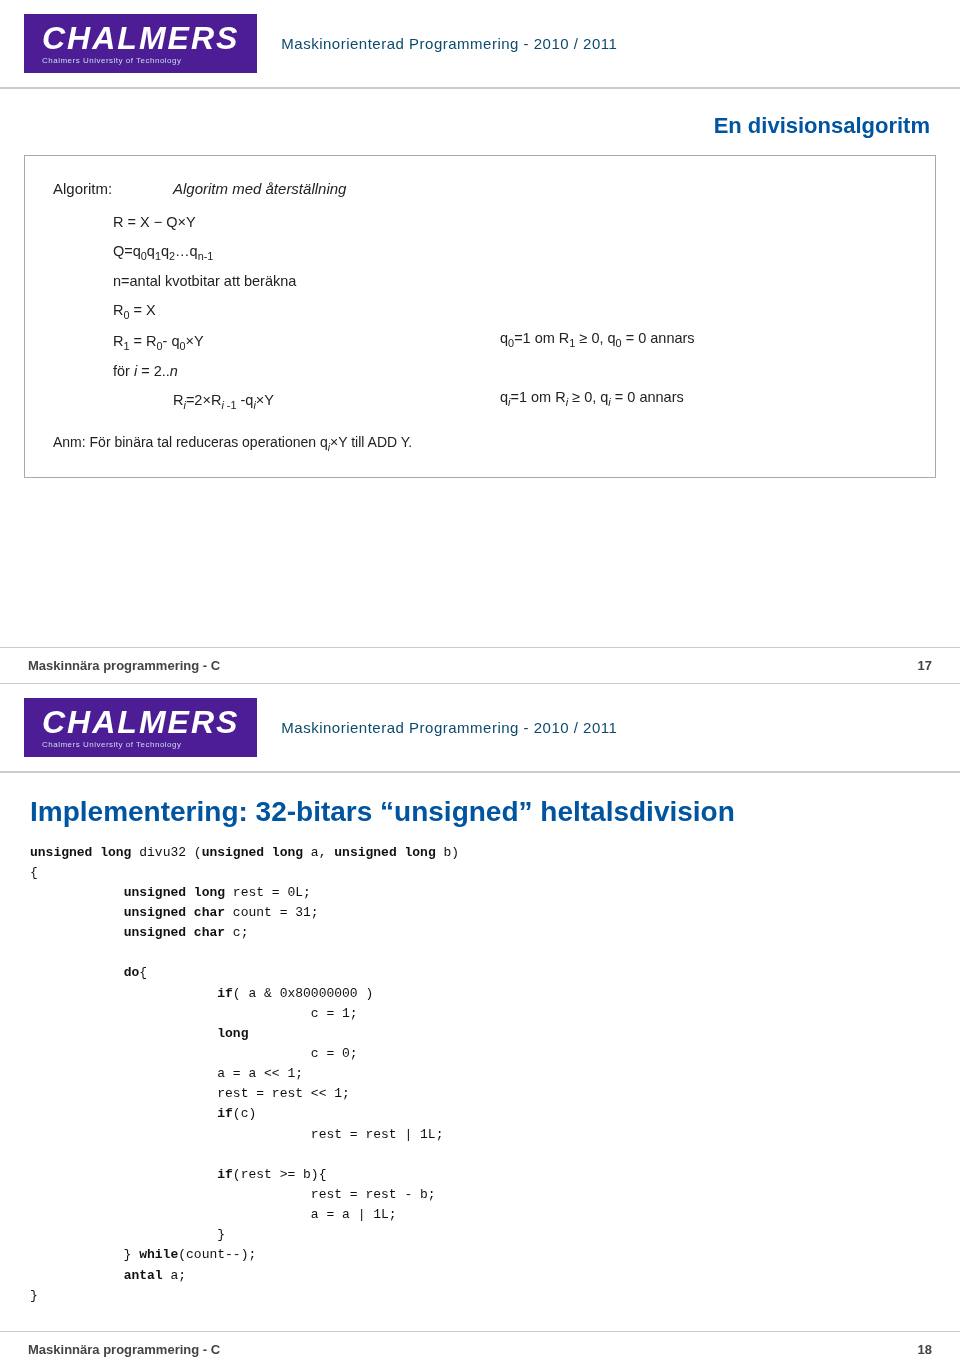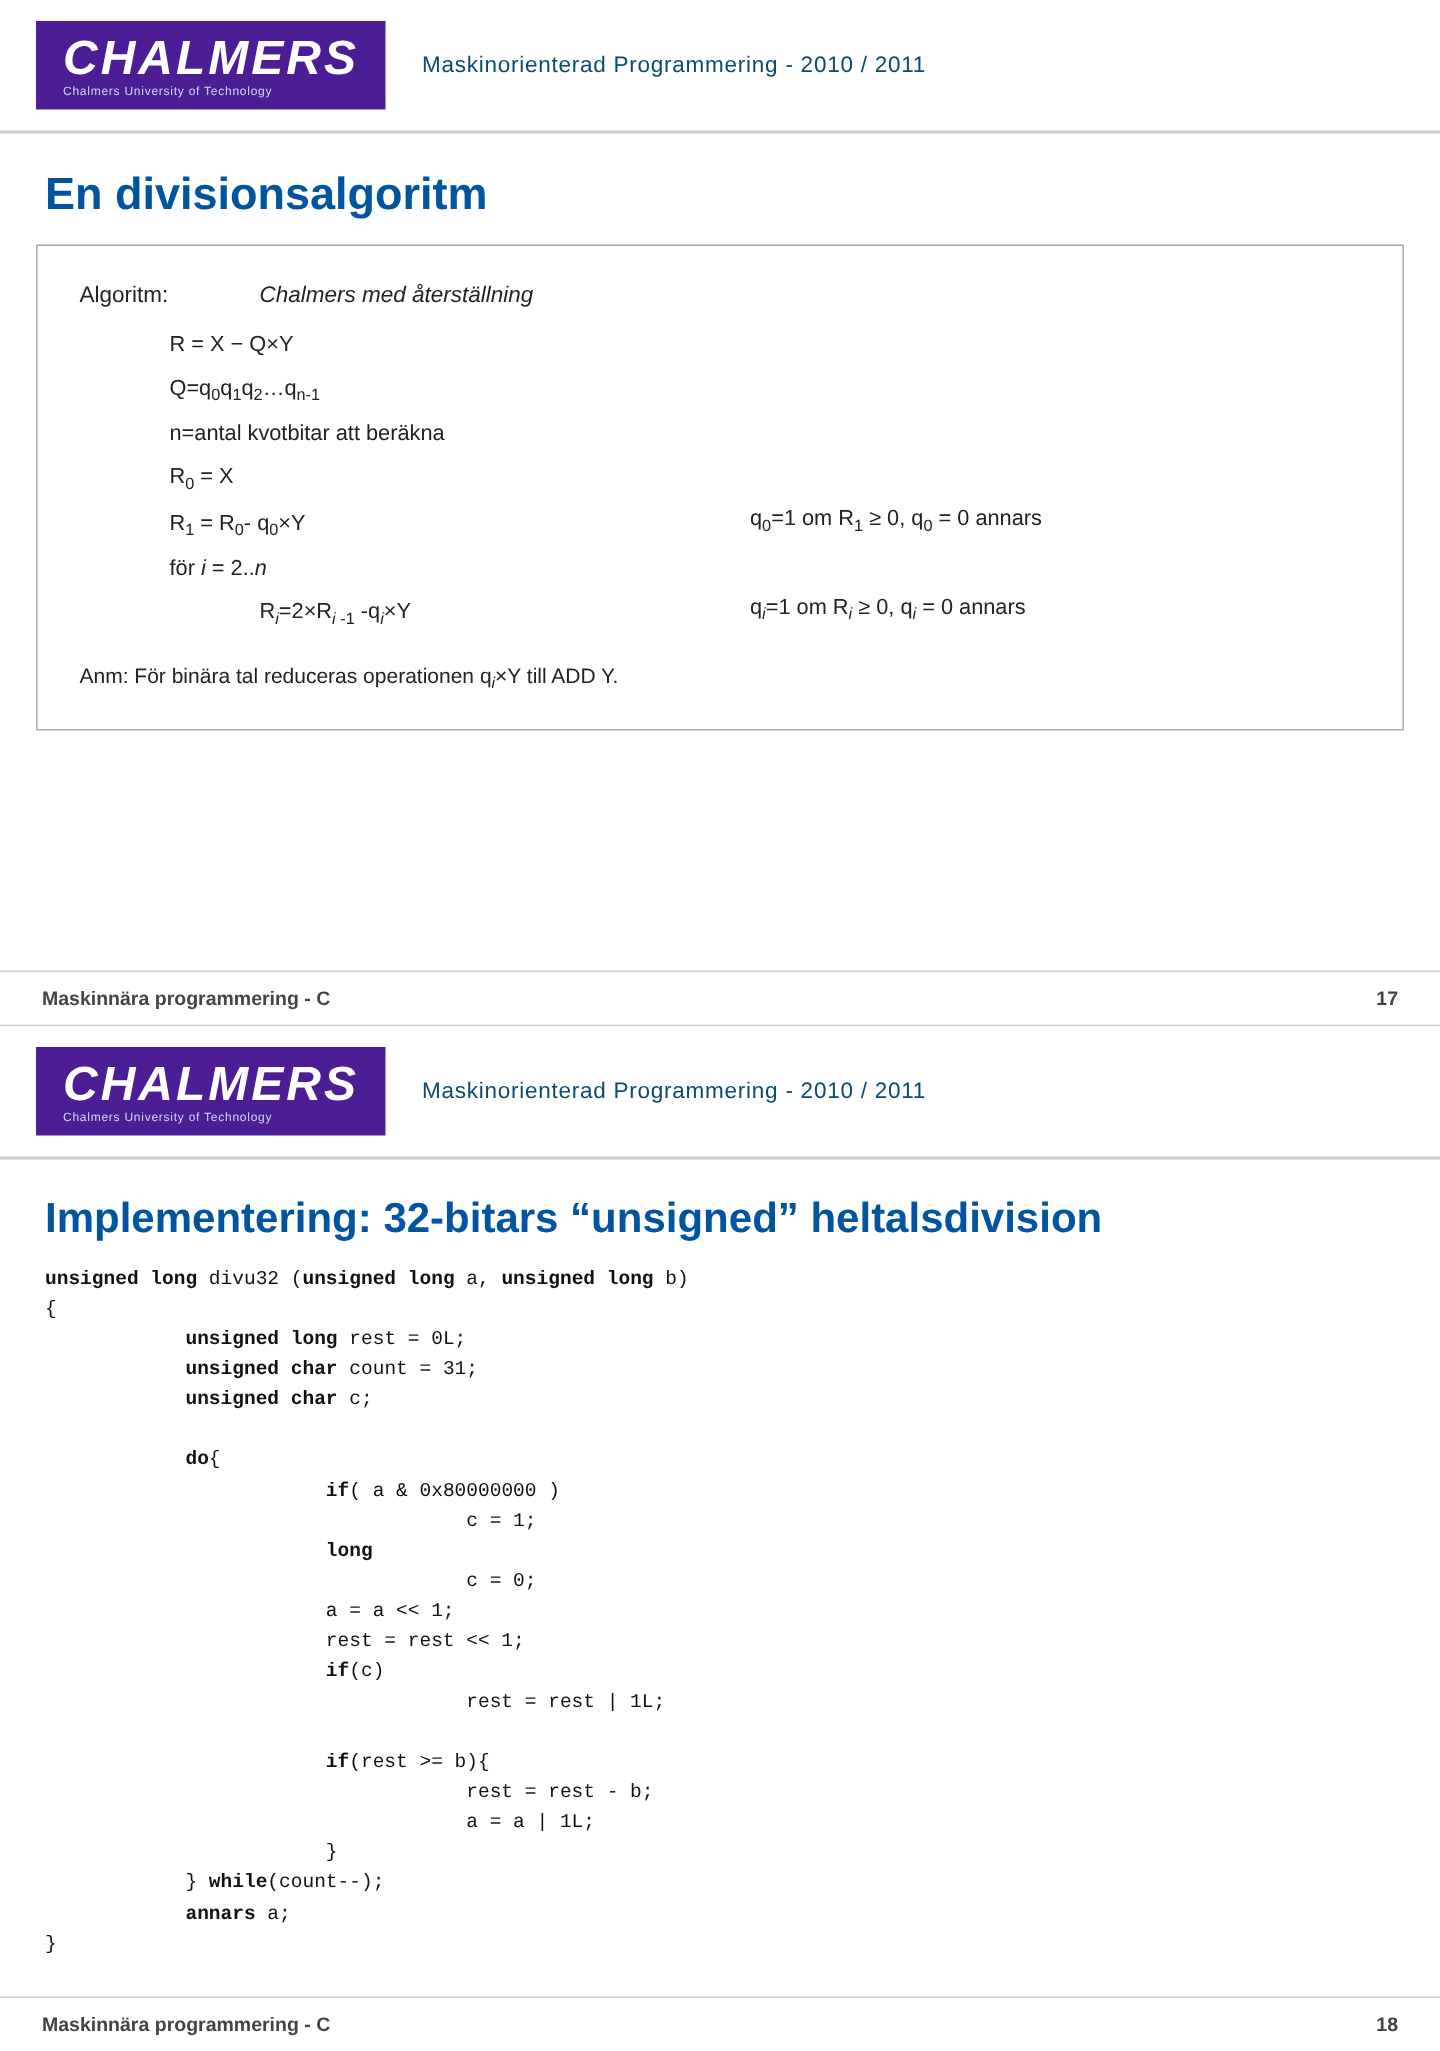--- a/index.html
+++ b/index.html
@@ -61,23 +61,24 @@
 
     .header-title {
       font-size: 15px;
       color: #0c4a6e;
       letter-spacing: 0.5px;
     }
 
     
     .page-title {
       color: #0054a0;
-      font-size: 30px;
+      font-size: 22px;
       font-weight: bold;
       padding: 24px 30px 16px 30px;
+      text-align: right;
     }
 
     
     .algo-box {
       margin: 0 24px 18px 24px;
       border: 1px solid #aaa;
       padding: 20px 28px;
       font-size: 15px;
       color: #222;
       line-height: 1.7;
@@ -148,21 +149,21 @@
       <span class="logo-sub">Chalmers University of Technology</span>
     </div>
     <span class="header-title">Maskinorienterad Programmering - 2010 / 2011</span>
   </div>
 
   <div class="page-title">En divisionsalgoritm</div>
 
   <div class="algo-box">
     <div style="display:flex; gap:30px; margin-bottom:6px;">
       <span style="min-width:90px; font-size:15px;">Algoritm:</span>
-      <span style="font-style:italic; font-size:15px;">Chalmers med återställning</span>
+      <span style="font-style:italic; font-size:15px;">Algoritm med återställning</span>
     </div>
 
     <div style="display:flex; margin-top:4px;">
 
       <div style="flex: 0 0 50%;">
         <div class="algo-line indent1">R = X − Q×Y</div>
         <div class="algo-line indent1">Q=q<sub>0</sub>q<sub>1</sub>q<sub>2</sub>…q<sub>n-1</sub></div>
         <div class="algo-line indent1">n=antal kvotbitar att beräkna</div>
         <div class="algo-line indent1">R<sub>0</sub> = X</div>
         <div class="algo-line indent1">R<sub>1</sub> = R<sub>0</sub>- q<sub>0</sub>×Y</div>
@@ -223,21 +224,21 @@
     <div>&nbsp;&nbsp;&nbsp;&nbsp;&nbsp;&nbsp;&nbsp;&nbsp;&nbsp;&nbsp;&nbsp;&nbsp;&nbsp;&nbsp;&nbsp;&nbsp;&nbsp;&nbsp;&nbsp;&nbsp;&nbsp;&nbsp;&nbsp;&nbsp;a = a &lt;&lt; 1;</div>
     <div>&nbsp;&nbsp;&nbsp;&nbsp;&nbsp;&nbsp;&nbsp;&nbsp;&nbsp;&nbsp;&nbsp;&nbsp;&nbsp;&nbsp;&nbsp;&nbsp;&nbsp;&nbsp;&nbsp;&nbsp;&nbsp;&nbsp;&nbsp;&nbsp;rest = rest &lt;&lt; 1;</div>
     <div>&nbsp;&nbsp;&nbsp;&nbsp;&nbsp;&nbsp;&nbsp;&nbsp;&nbsp;&nbsp;&nbsp;&nbsp;&nbsp;&nbsp;&nbsp;&nbsp;&nbsp;&nbsp;&nbsp;&nbsp;&nbsp;&nbsp;&nbsp;&nbsp;<span class="kw">if</span>(c)</div>
     <div>&nbsp;&nbsp;&nbsp;&nbsp;&nbsp;&nbsp;&nbsp;&nbsp;&nbsp;&nbsp;&nbsp;&nbsp;&nbsp;&nbsp;&nbsp;&nbsp;&nbsp;&nbsp;&nbsp;&nbsp;&nbsp;&nbsp;&nbsp;&nbsp;&nbsp;&nbsp;&nbsp;&nbsp;&nbsp;&nbsp;&nbsp;&nbsp;&nbsp;&nbsp;&nbsp;&nbsp;rest = rest | 1L;</div>
     <div>&nbsp;</div>
     <div>&nbsp;&nbsp;&nbsp;&nbsp;&nbsp;&nbsp;&nbsp;&nbsp;&nbsp;&nbsp;&nbsp;&nbsp;&nbsp;&nbsp;&nbsp;&nbsp;&nbsp;&nbsp;&nbsp;&nbsp;&nbsp;&nbsp;&nbsp;&nbsp;<span class="kw">if</span>(rest &gt;= b){</div>
     <div>&nbsp;&nbsp;&nbsp;&nbsp;&nbsp;&nbsp;&nbsp;&nbsp;&nbsp;&nbsp;&nbsp;&nbsp;&nbsp;&nbsp;&nbsp;&nbsp;&nbsp;&nbsp;&nbsp;&nbsp;&nbsp;&nbsp;&nbsp;&nbsp;&nbsp;&nbsp;&nbsp;&nbsp;&nbsp;&nbsp;&nbsp;&nbsp;&nbsp;&nbsp;&nbsp;&nbsp;rest = rest - b;</div>
     <div>&nbsp;&nbsp;&nbsp;&nbsp;&nbsp;&nbsp;&nbsp;&nbsp;&nbsp;&nbsp;&nbsp;&nbsp;&nbsp;&nbsp;&nbsp;&nbsp;&nbsp;&nbsp;&nbsp;&nbsp;&nbsp;&nbsp;&nbsp;&nbsp;&nbsp;&nbsp;&nbsp;&nbsp;&nbsp;&nbsp;&nbsp;&nbsp;&nbsp;&nbsp;&nbsp;&nbsp;a = a | 1L;</div>
     <div>&nbsp;&nbsp;&nbsp;&nbsp;&nbsp;&nbsp;&nbsp;&nbsp;&nbsp;&nbsp;&nbsp;&nbsp;&nbsp;&nbsp;&nbsp;&nbsp;&nbsp;&nbsp;&nbsp;&nbsp;&nbsp;&nbsp;&nbsp;&nbsp;}</div>
     <div>&nbsp;&nbsp;&nbsp;&nbsp;&nbsp;&nbsp;&nbsp;&nbsp;&nbsp;&nbsp;&nbsp;&nbsp;} <span class="kw">while</span>(count--);</div>
-    <div>&nbsp;&nbsp;&nbsp;&nbsp;&nbsp;&nbsp;&nbsp;&nbsp;&nbsp;&nbsp;&nbsp;&nbsp;<span class="kw">annars</span> a;</div>
+    <div>&nbsp;&nbsp;&nbsp;&nbsp;&nbsp;&nbsp;&nbsp;&nbsp;&nbsp;&nbsp;&nbsp;&nbsp;<span class="kw">antal</span> a;</div>
     <div>}</div>
   </div>
 
   <div class="page-footer">
     <span>Maskinnära programmering - C</span>
     <span>18</span>
   </div>
 </div>
 
 </body></html>

